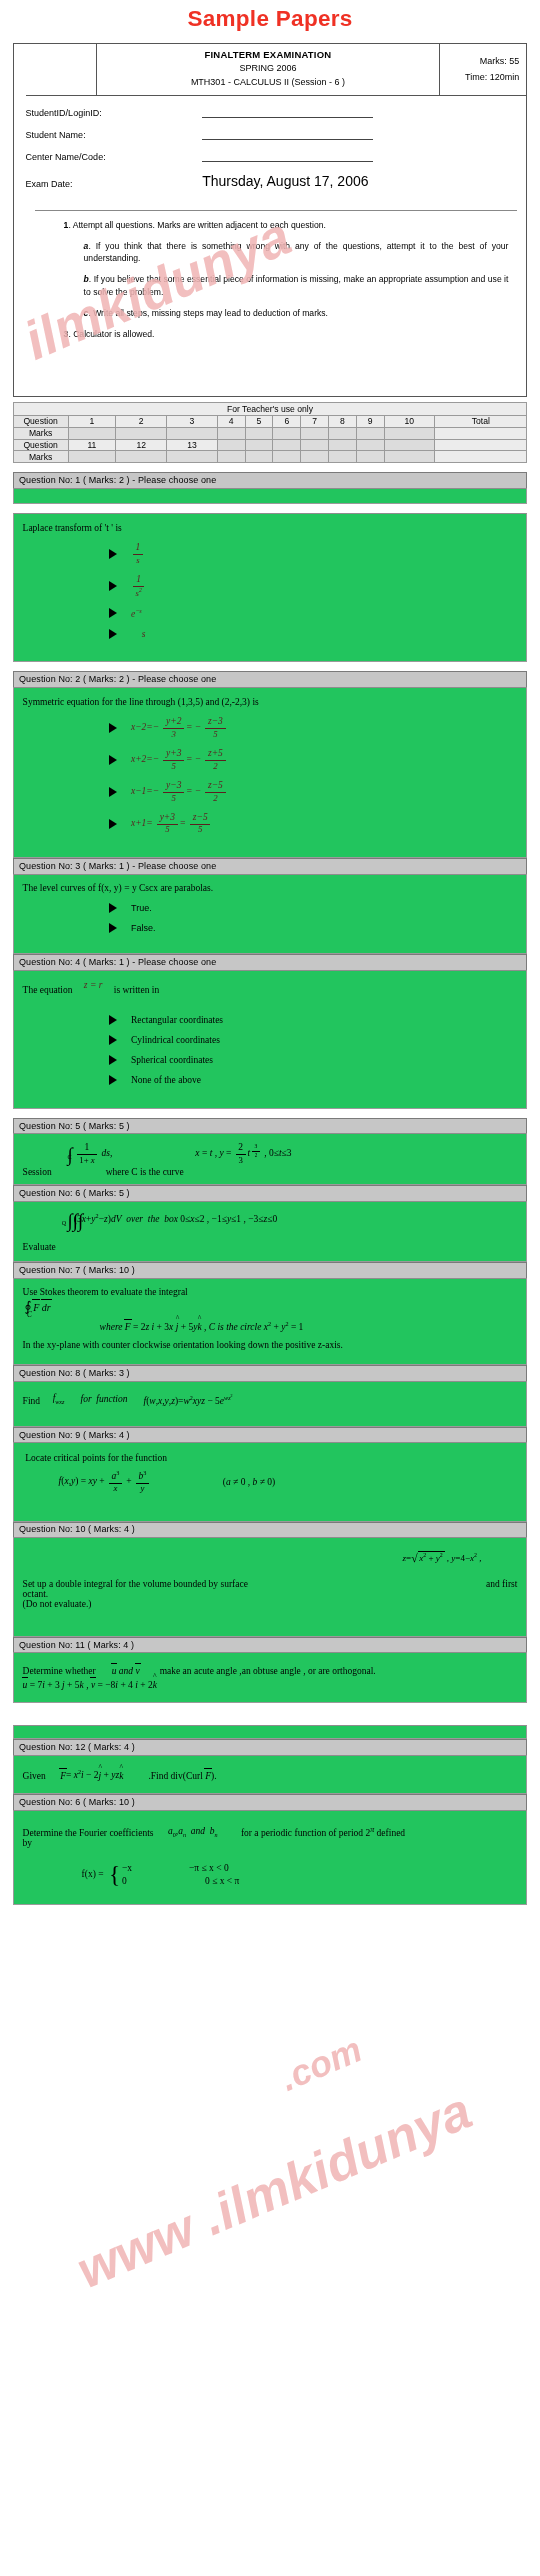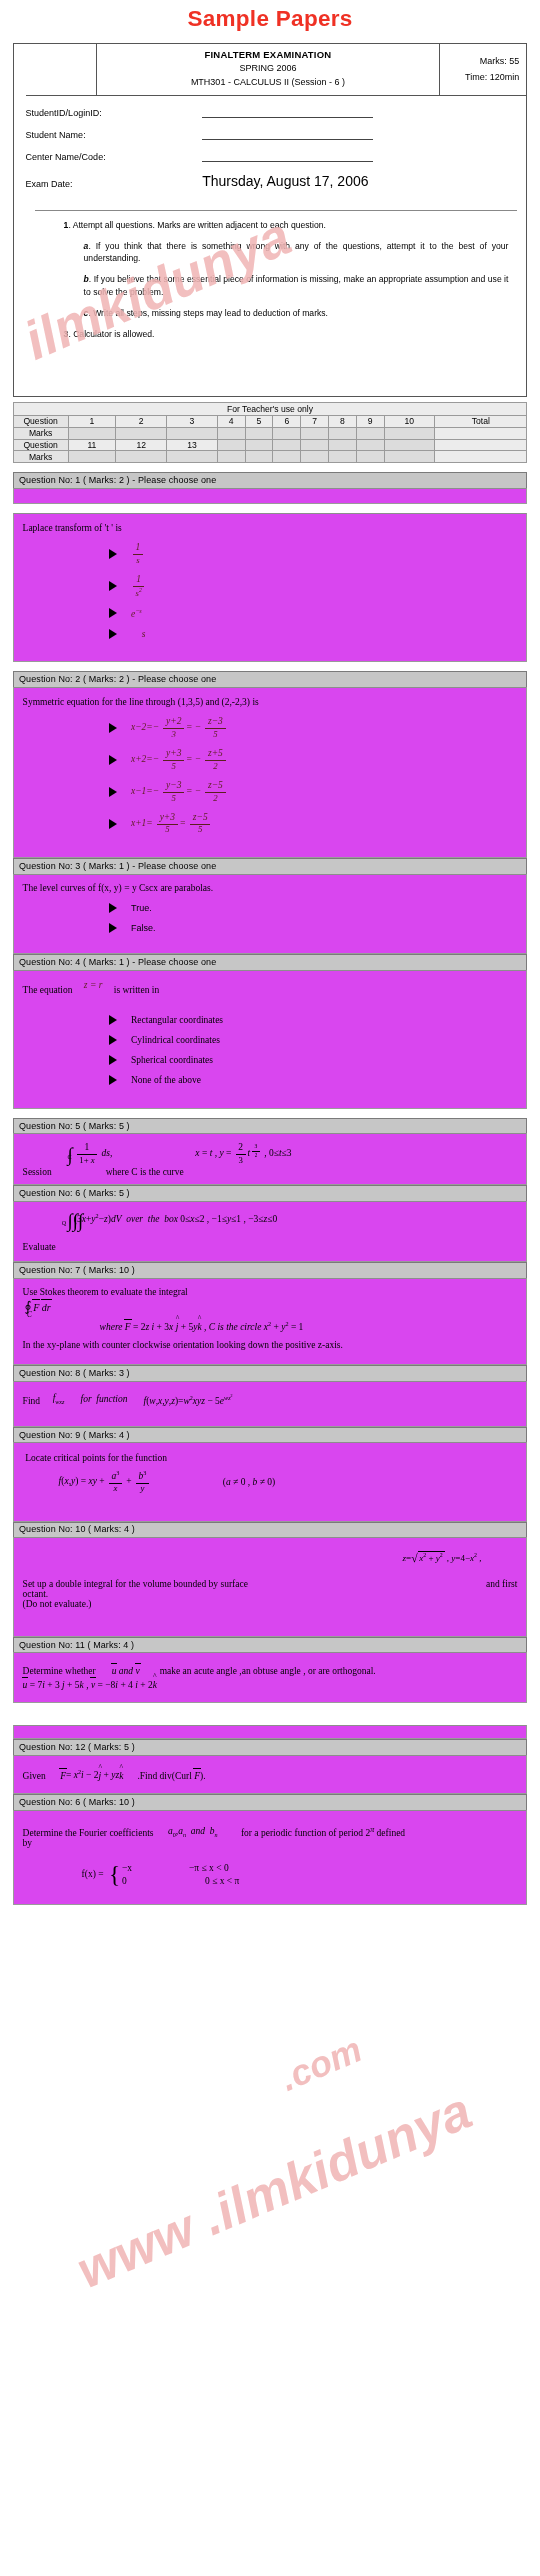--- a/index.html
+++ b/index.html
@@ -50,21 +50,21 @@
   table.mtable td{border:0.9px solid #9a9a9a;height:10.8px;text-align:center;background:#ececec;padding:0;}
   table.mtable td.cap{background:#ececec;font-size:8.6px;height:11.7px;}
   table.mtable td.lab{width:54px;background:#e4e4e4;}
   table.mtable td.blank{background:#dcdcdc;}
   table.mtable td.tot{background:#ececec;}
 
   
   .qwrap{margin:0 12.6px;position:relative;z-index:2;}
   .qbar{background:#c6c6c6;border:0.9px solid #7a7a7a;border-bottom:none;
         font-size:9px;padding:1.8px 0 2.7px 5.4px;letter-spacing:0.1px;}
-  .qbody{border:0.9px solid #9a9a9a;border-top:0.9px solid #8d8d8d;background:#d946ef;
+  .qbody{border:0.9px solid #9a9a9a;border-top:0.9px solid #8d8d8d;background:#22c55e;
          padding:7.2px 9px 7.2px 9px;font-family:"Liberation Serif",serif;font-size:9.5px;}
   .spacer{height:9px;}
   .qstem{font-family:"Liberation Serif",serif;font-size:9.5px;margin:0 0 3.6px 0;}
   .opt{display:flex;align-items:center;margin:10px 0 10px 0;}
   .tri{width:0;height:0;border-left:8px solid #000;border-top:5px solid transparent;
        border-bottom:5px solid transparent;margin:0 14.4px 0 86px;flex:none;}
   .opt .txt{font-family:"Liberation Serif",serif;font-size:9.5px;}
   .opt .txt.plain{font-family:"Liberation Sans",sans-serif;font-size:9px;}
   .mth{color:#5c1f1f;font-family:"Liberation Serif",serif;font-style:italic;}
   .mk{font-family:"Liberation Serif",serif;}
@@ -458,26 +458,26 @@
       </div>
     </div>
   </div>
 
   <div style="height:21.6px;"></div>
 
   <div class="qwrap">
     <div class="qbody" style="height:12.6px;padding:0;"></div>
   </div>
   <div class="qwrap">
-    <div class="qbar">Question No: 12    ( Marks: 5 )</div>
+    <div class="qbar">Question No: 12    ( Marks: 4 )</div>
     <div class="qbody" style="padding:13.5px 9px 12.6px 9px;">
       <div class="row-c">
         <span style="align-self:flex-end;">Given</span>
         <span class="mk" style="margin-left:14.4px;vertical-align:6.3px;"><span class="vec"><i>F</i></span>= <i>x</i><sup>2</sup><i>i</i> − 2<span class="hat"><i>j</i></span> + <i>yz</i><span class="hat"><i>k</i></span></span>
-        <span style="margin-left:14px;align-self:flex-end;">.Find div(Curl <span class="mk"><span class="vec"><i>F</i></span></span>).</span>
+        <span style="margin-left:25px;align-self:flex-end;">.Find div(Curl <span class="mk"><span class="vec"><i>F</i></span></span>).</span>
       </div>
     </div>
   </div>
 
   <div class="qwrap">
     <div class="qbar">Question No: 6    ( Marks: 10 )</div>
     <div class="qbody" style="padding:14.4px 9px 18px 9px;">
       <div class="row-c">
         <span style="align-self:flex-end;">Determine the Fourier coefficients</span>
         <span class="mk" style="margin-left:14.4px;vertical-align:6.3px;"><i>a</i><sub>0</sub>,<i>a</i><sub><i>n</i></sub>&nbsp; <i>and</i>&nbsp; <i>b</i><sub><i>n</i></sub></span>

